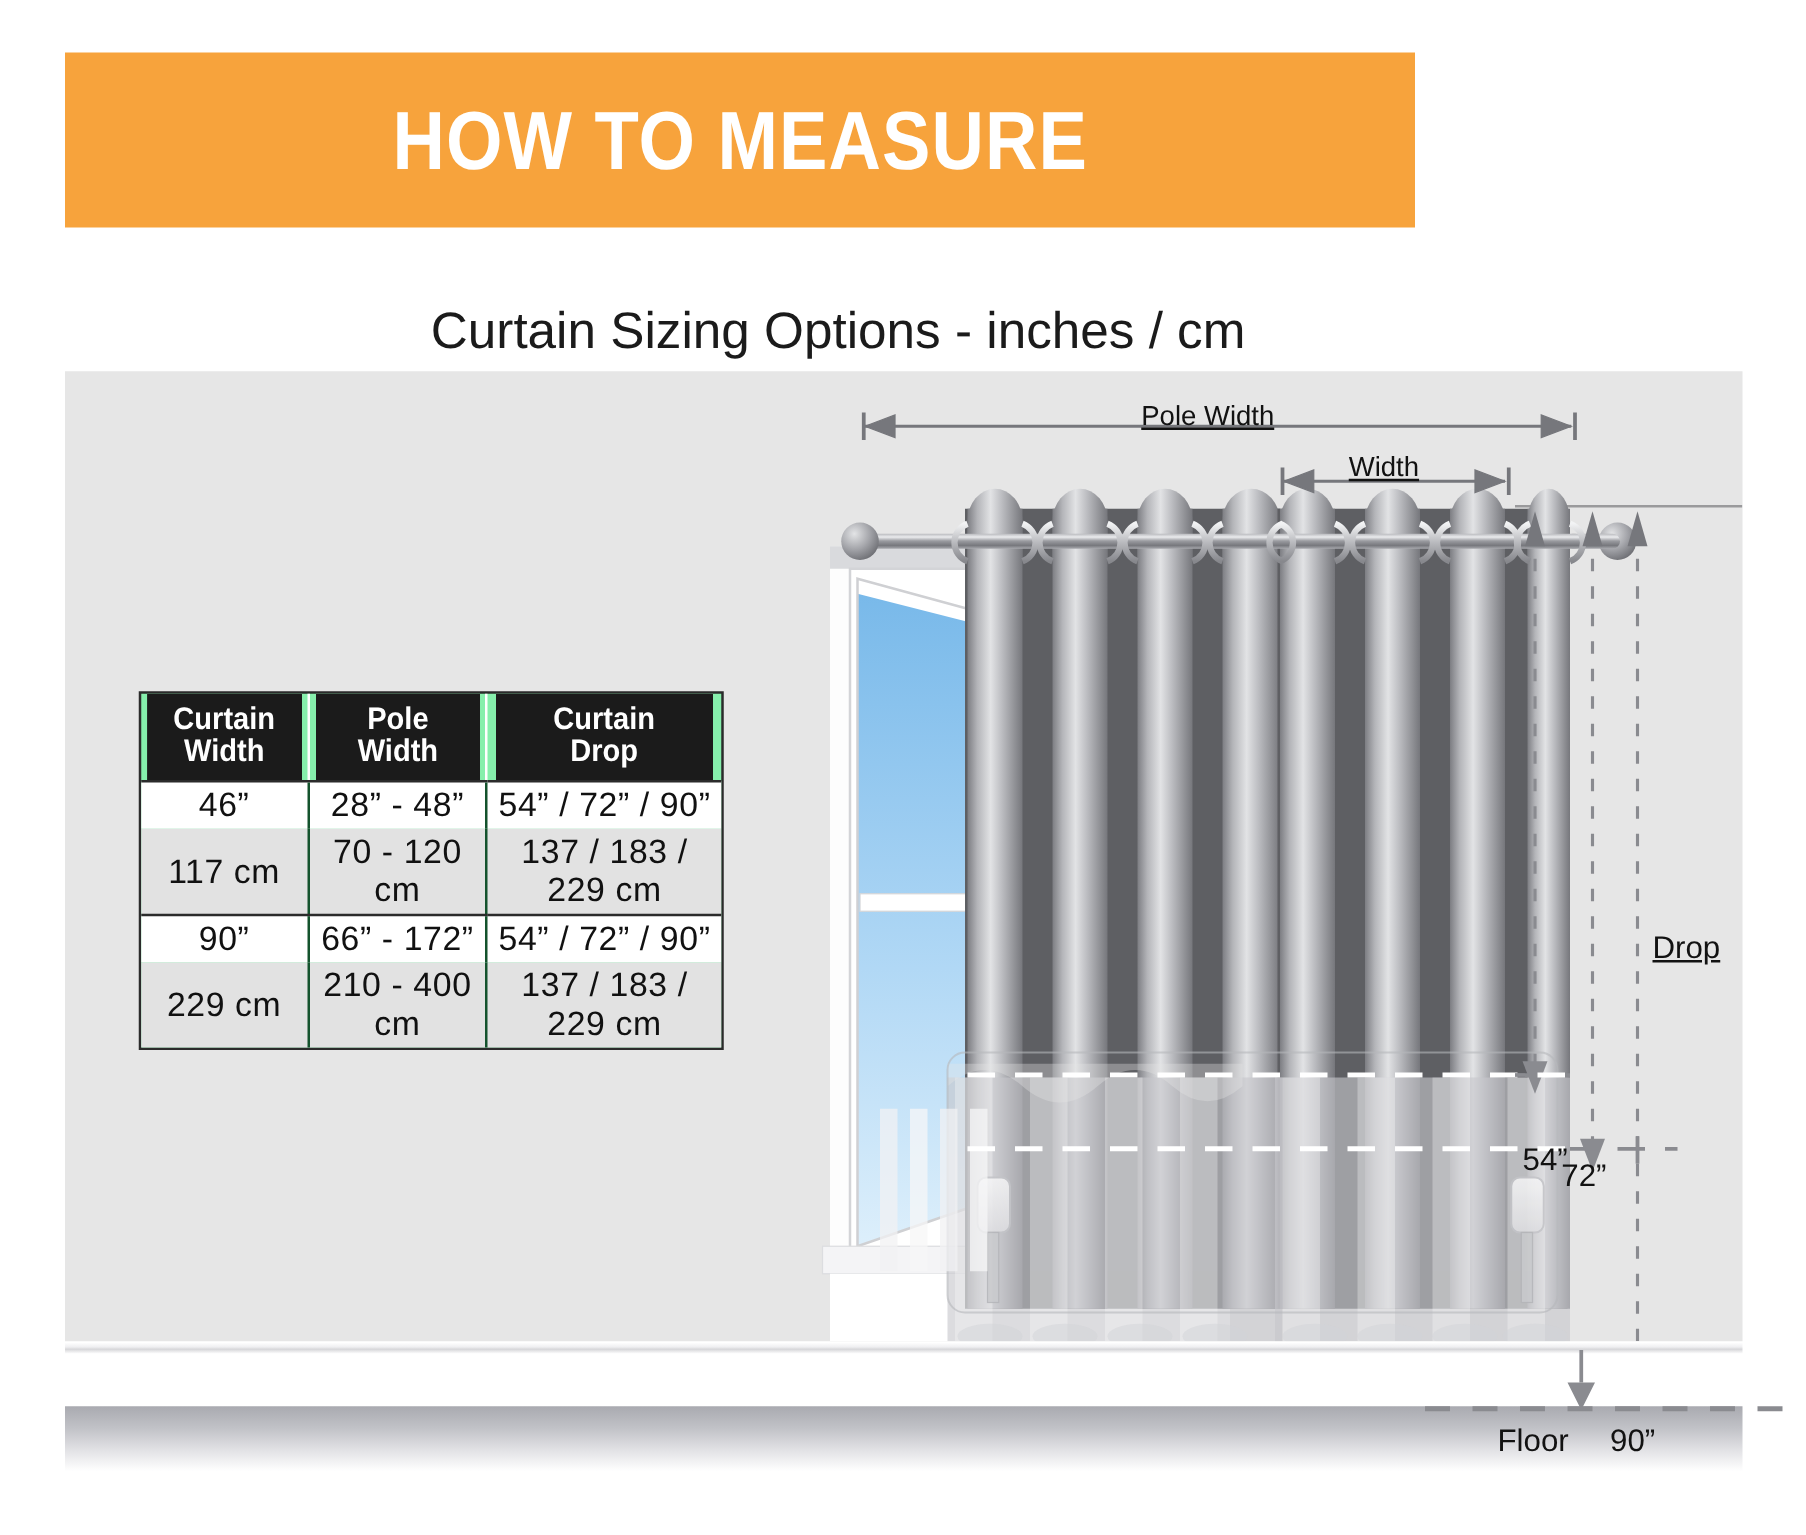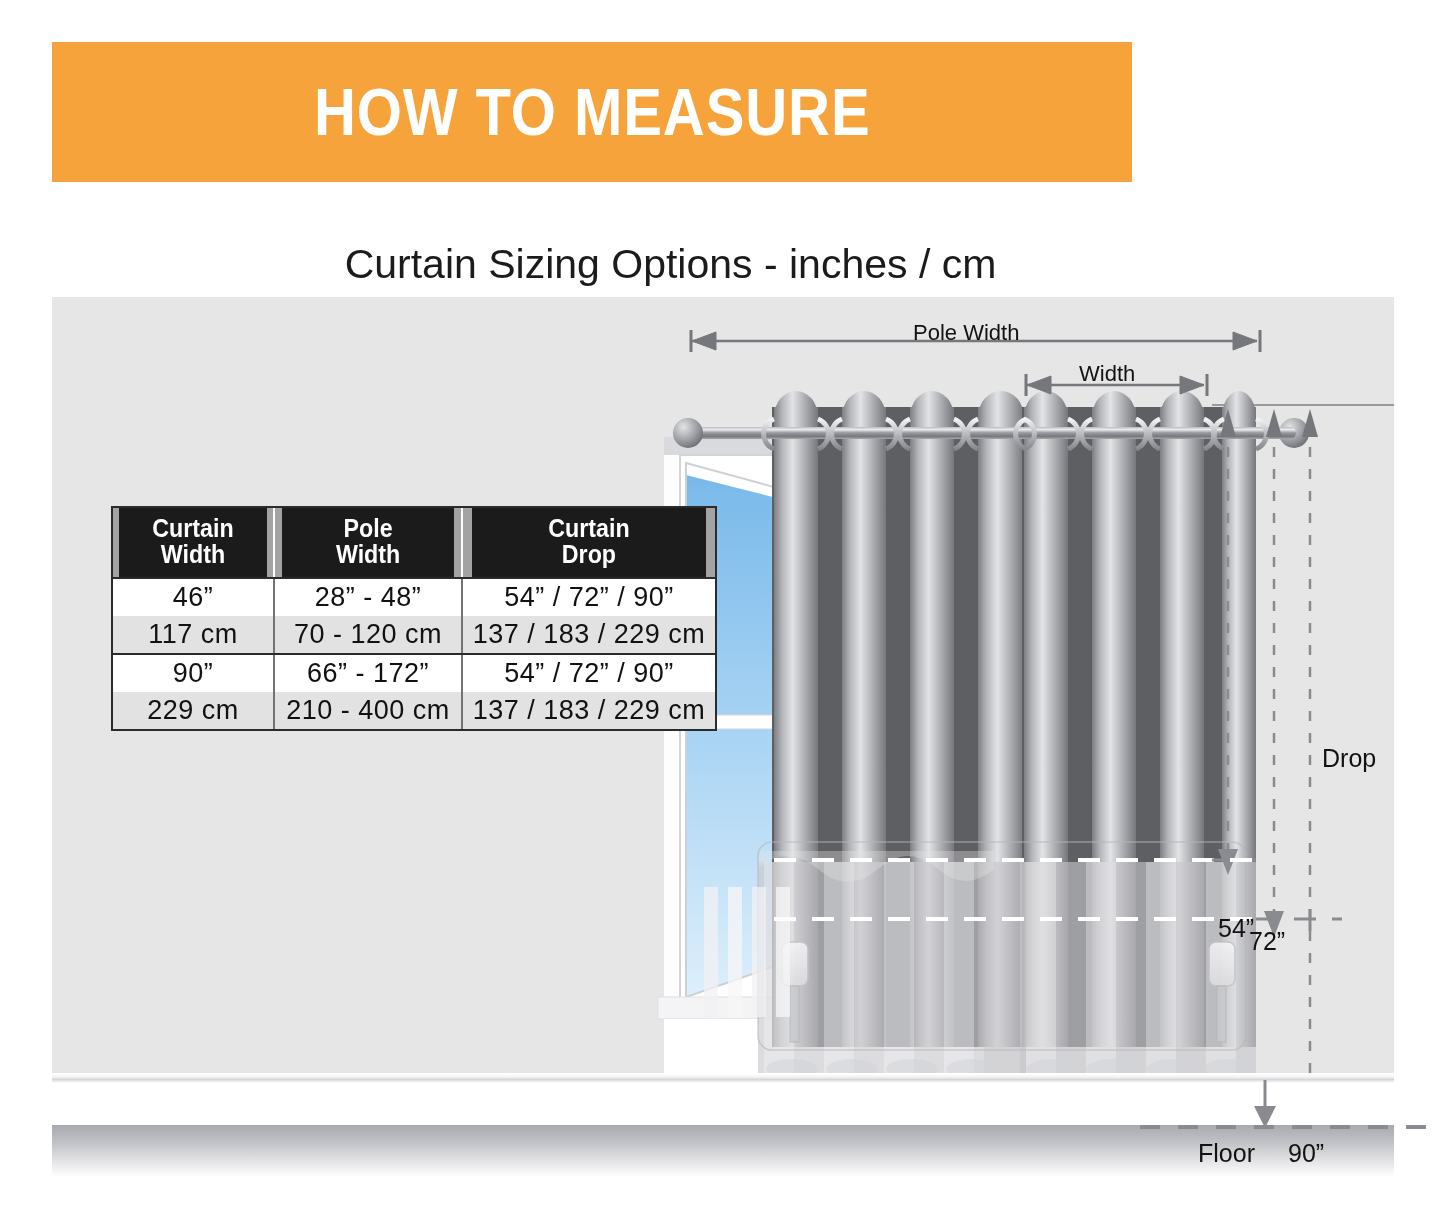--- a/index.html
+++ b/index.html
@@ -16,41 +16,41 @@
   
   #subtitle{position:absolute;left:0;top:205px;width:1341px;text-align:center;
             font-size:41px;color:#1b1b1b;font-weight:400;
             font-family:"Liberation Sans",sans-serif;margin-top:36px;}
 
   
   #panel{position:absolute;left:52px;top:297px;width:1342px;height:776px;
          background:#E6E6E6;overflow:hidden;}
 
   
-  #sizing-table{position:absolute;left:113px;top:508px;width:602px;
-                border-collapse:collapse;background:#a3a3a3;
+  #sizing-table{position:absolute;left:113px;top:555px;width:464px;
+                border-collapse:collapse;background:#86efac;
                 box-shadow:0 0 0 2px #2b2b2b;}
   #sizing-table th{background:#1b1b1b;color:#fff;font-weight:700;
         font-family:"Liberation Sans Narrow","Liberation Sans",sans-serif;
         font-size:25px;line-height:1.02;padding:8px 4px 10px;text-align:center;
         border-right:2px solid #fff;transform:scaleX(.93);}
   #sizing-table th:last-child{border-right:none;}
   #sizing-table td{font-size:27px;color:#111;text-align:center;padding:3px 4px;
         font-family:"Liberation Sans Narrow","Liberation Sans",sans-serif;
-        border-right:2px solid #737373;letter-spacing:.5px;}
+        border-right:2px solid #14532d;letter-spacing:.5px;}
   #sizing-table td:last-child{border-right:none;}
   #sizing-table tr.imperial td{background:#ffffff;}
   #sizing-table tr.metric td{background:#e2e2e2;}
   #sizing-table tr.grp-end td{border-bottom:2px solid #2b2b2b;}
   #sizing-table tr.hdr th{border-bottom:2px solid #2b2b2b;}
   .col-a{width:150px;} .col-b{width:176px;} .col-c{width:241px;}
 
   
   .dimlabel{position:absolute;font-size:22px;color:#121212;white-space:nowrap;
-            font-family:"Liberation Sans",sans-serif;}
+            font-family:"Liberation Sans",sans-serif;text-decoration:underline;}
   .measlabel{position:absolute;font-size:25px;color:#121212;white-space:nowrap;
              font-family:"Liberation Sans",sans-serif;}
 
   
   #floorstrip{position:absolute;left:52px;top:1125px;width:1342px;height:52px;
     background:linear-gradient(180deg,#a9aab0 0%,#c2c3c8 35%,#e4e4e7 70%,#ffffff 100%);}
   #skirting{position:absolute;left:52px;top:1074px;width:1342px;height:9px;
     background:linear-gradient(180deg,#ffffff 0%,#efeff1 40%,#d6d6d9 60%,#ffffff 100%);}
 
   svg{display:block;}

